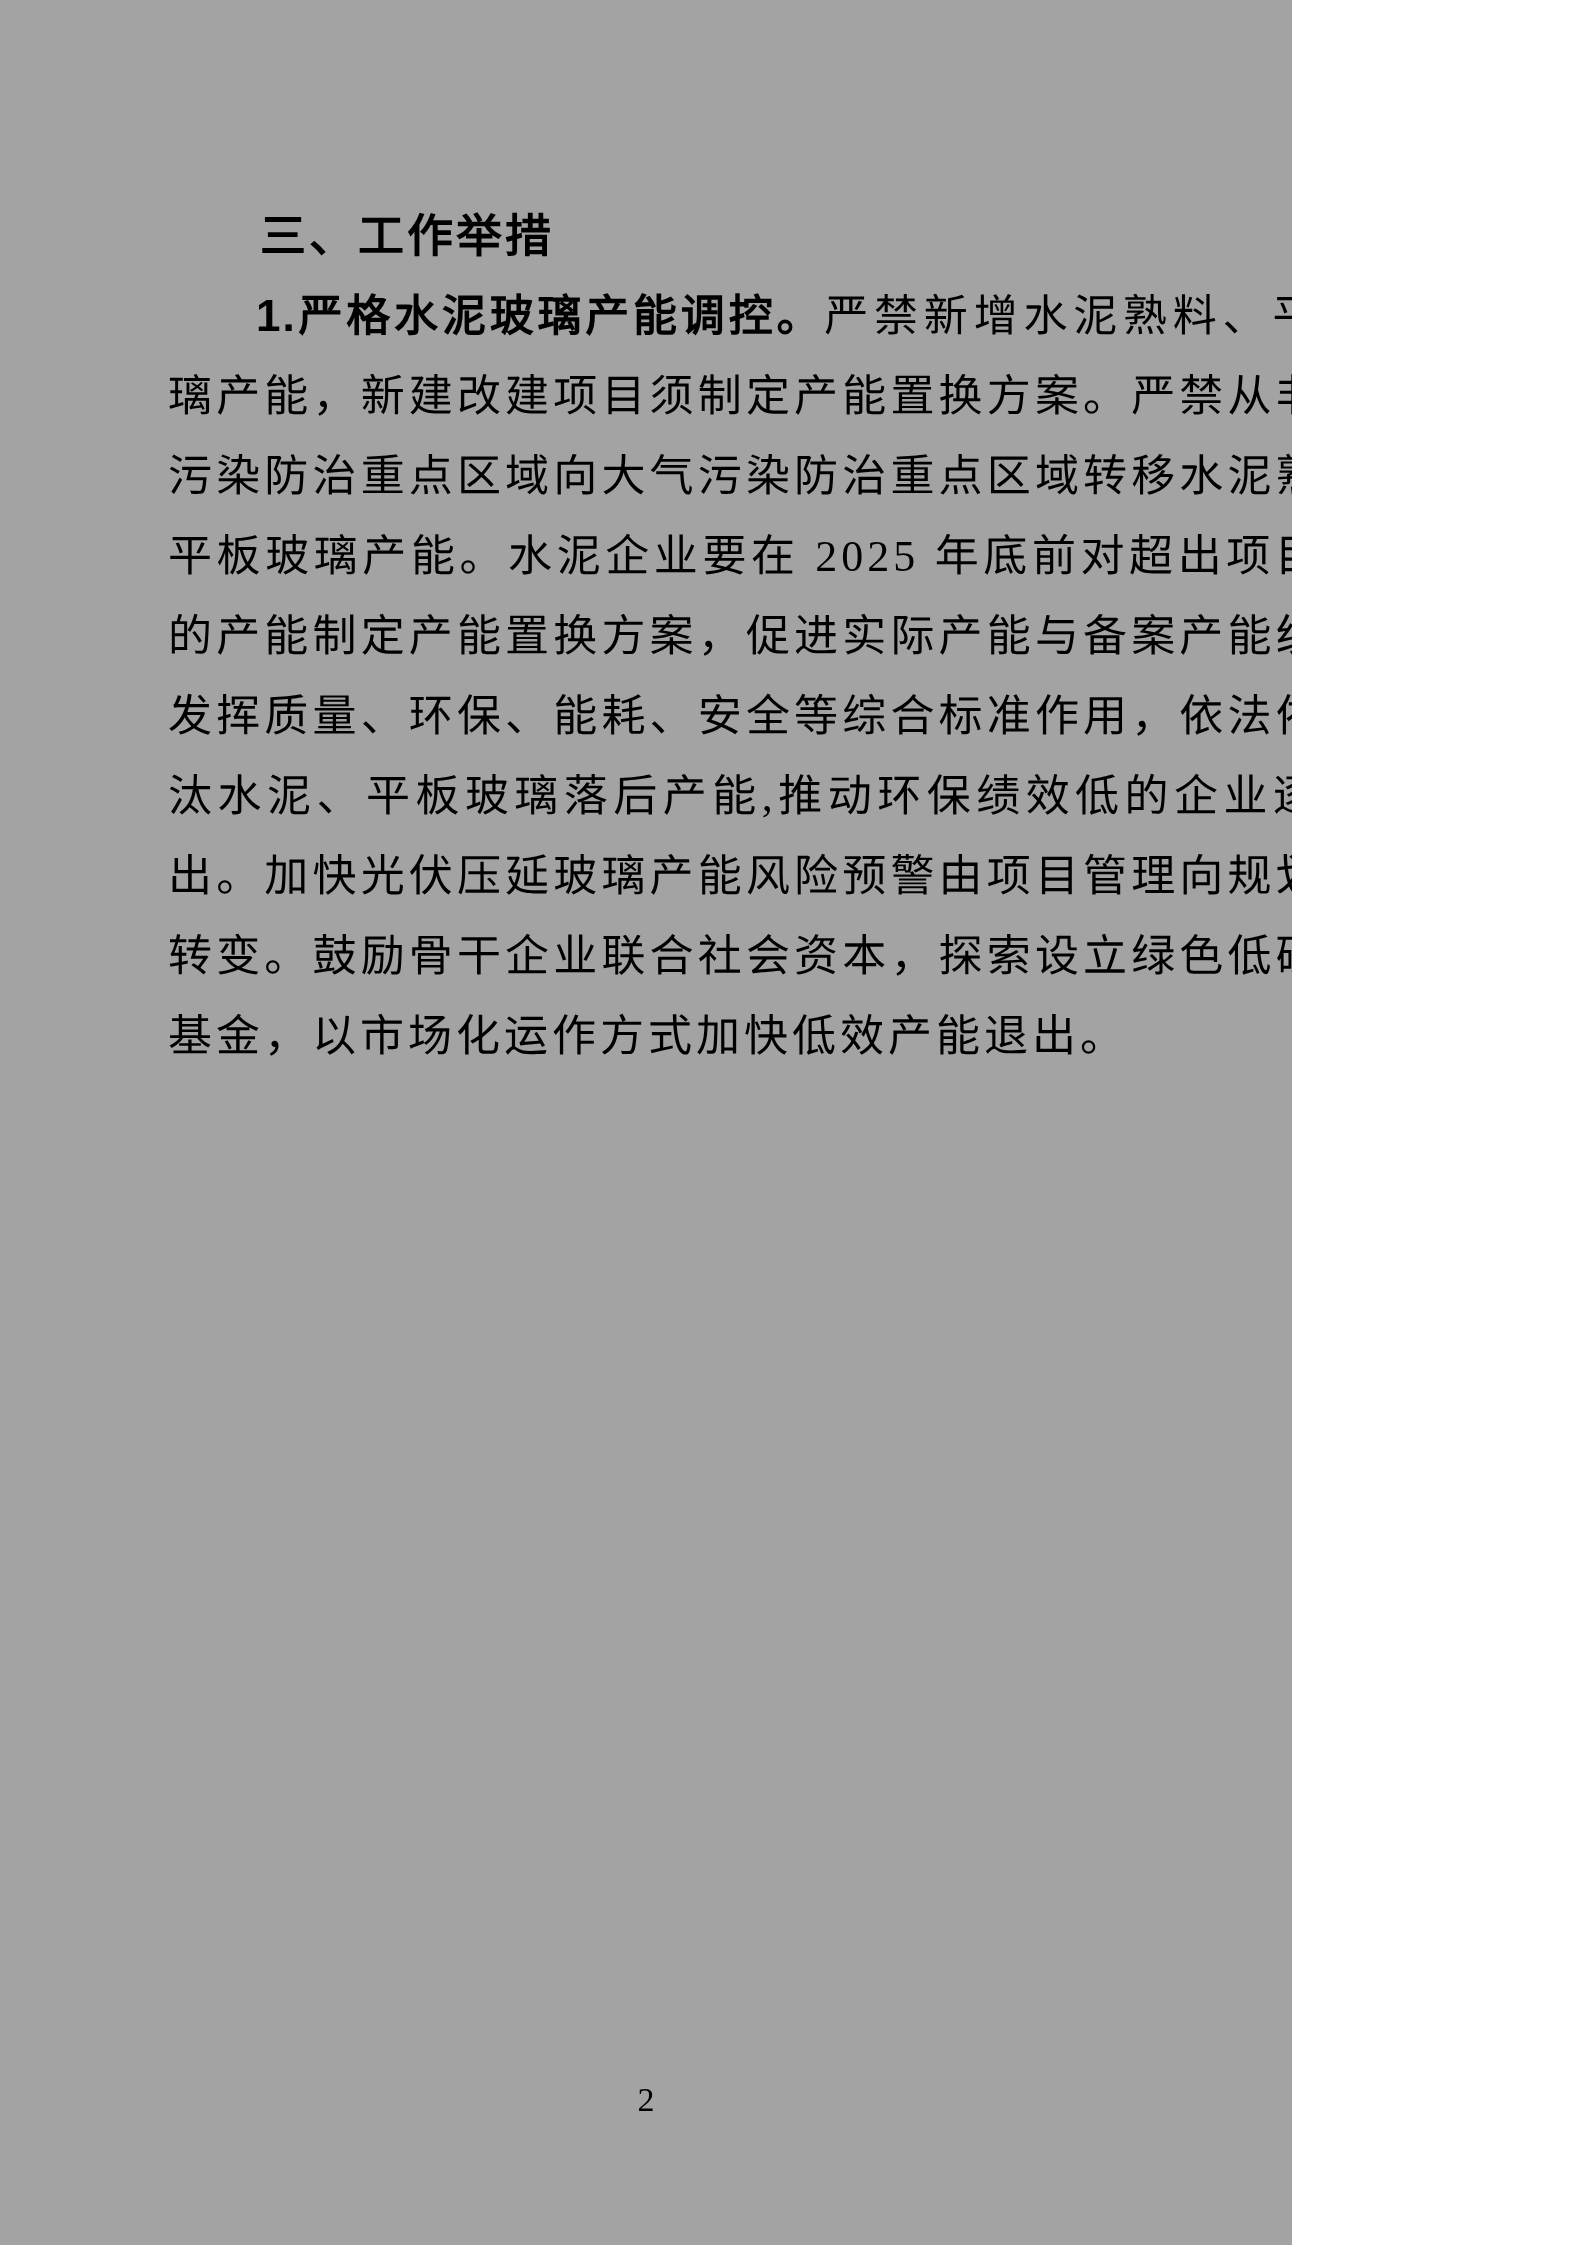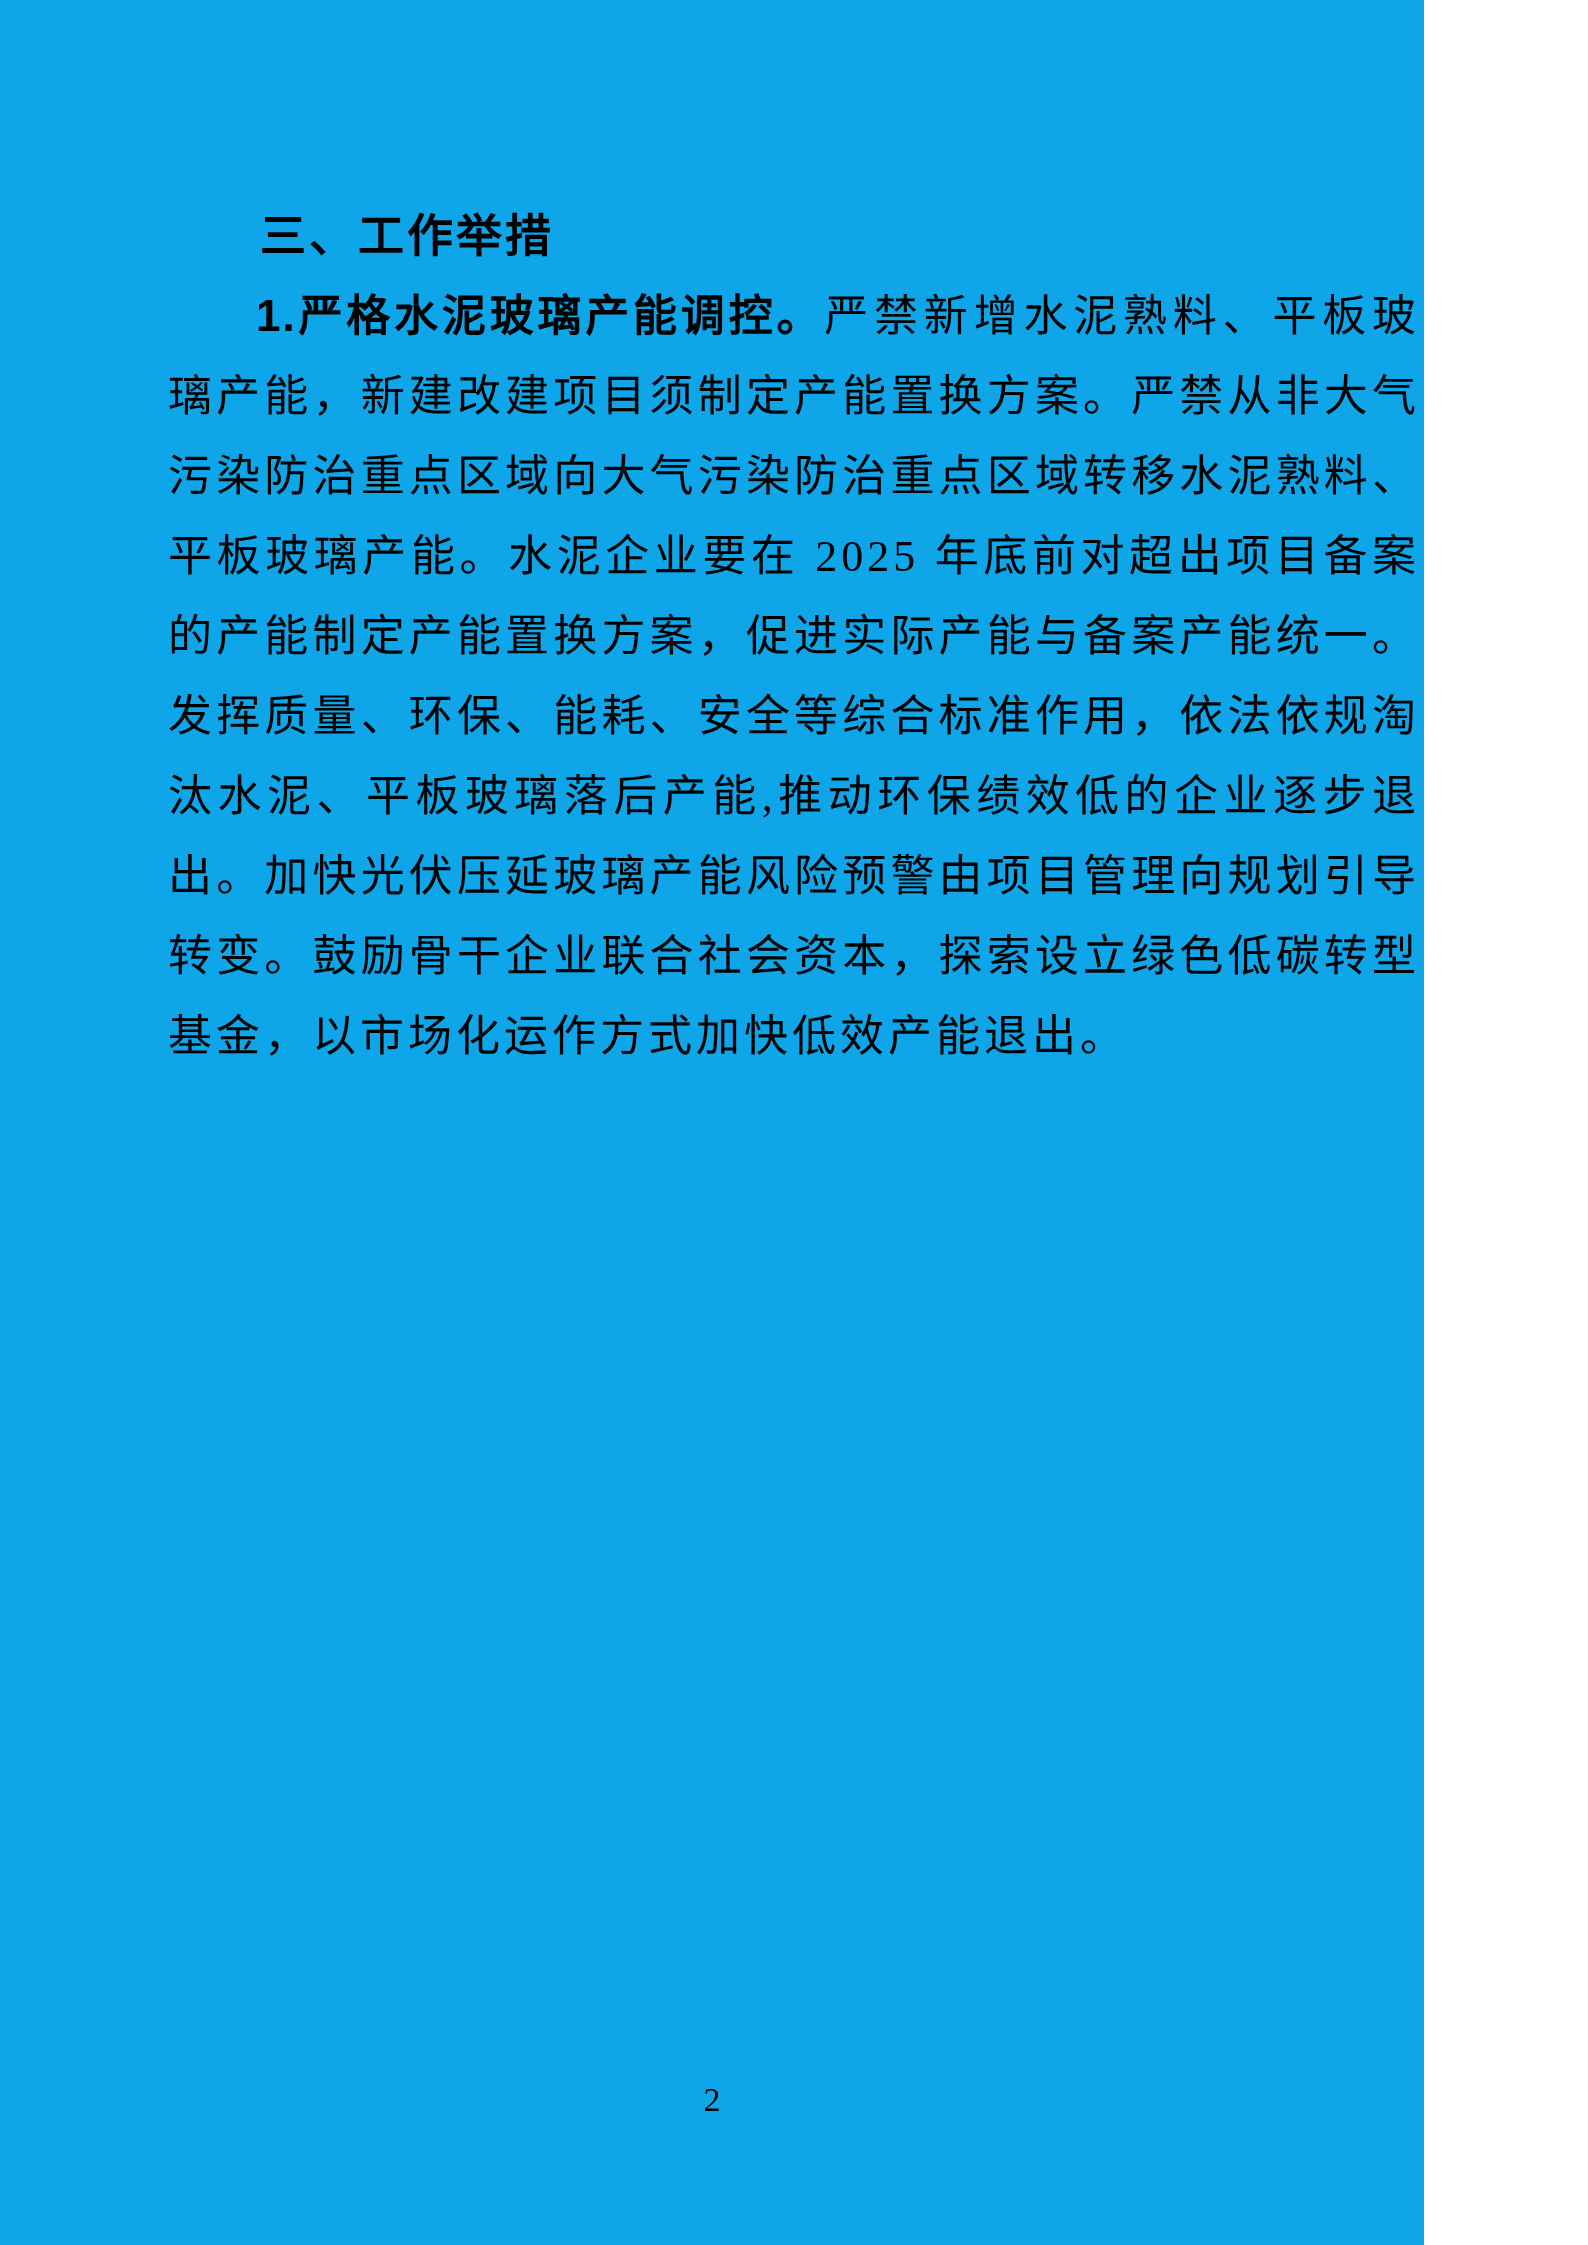--- a/index.html
+++ b/index.html
@@ -3,23 +3,23 @@
 <meta charset="utf-8">
 <title>Document Page</title>
 <style>
   html, body {
     margin: 0;
     padding: 0;
     background: #ffffff;
   }
   .page {
     position: relative;
-    width: 1424px;
+    width: 1292px;
     height: 2245px;
-    background: #0ea5e9;
+    background: #a3a3a3;
     color: #000000;
     overflow: hidden;
   }
   .content {
     position: absolute;
     left: 168px;
     top: 196px;
     width: 1252px;
     font-family: "Liberation Serif", "DejaVu Serif", serif;
     font-size: 44px;

